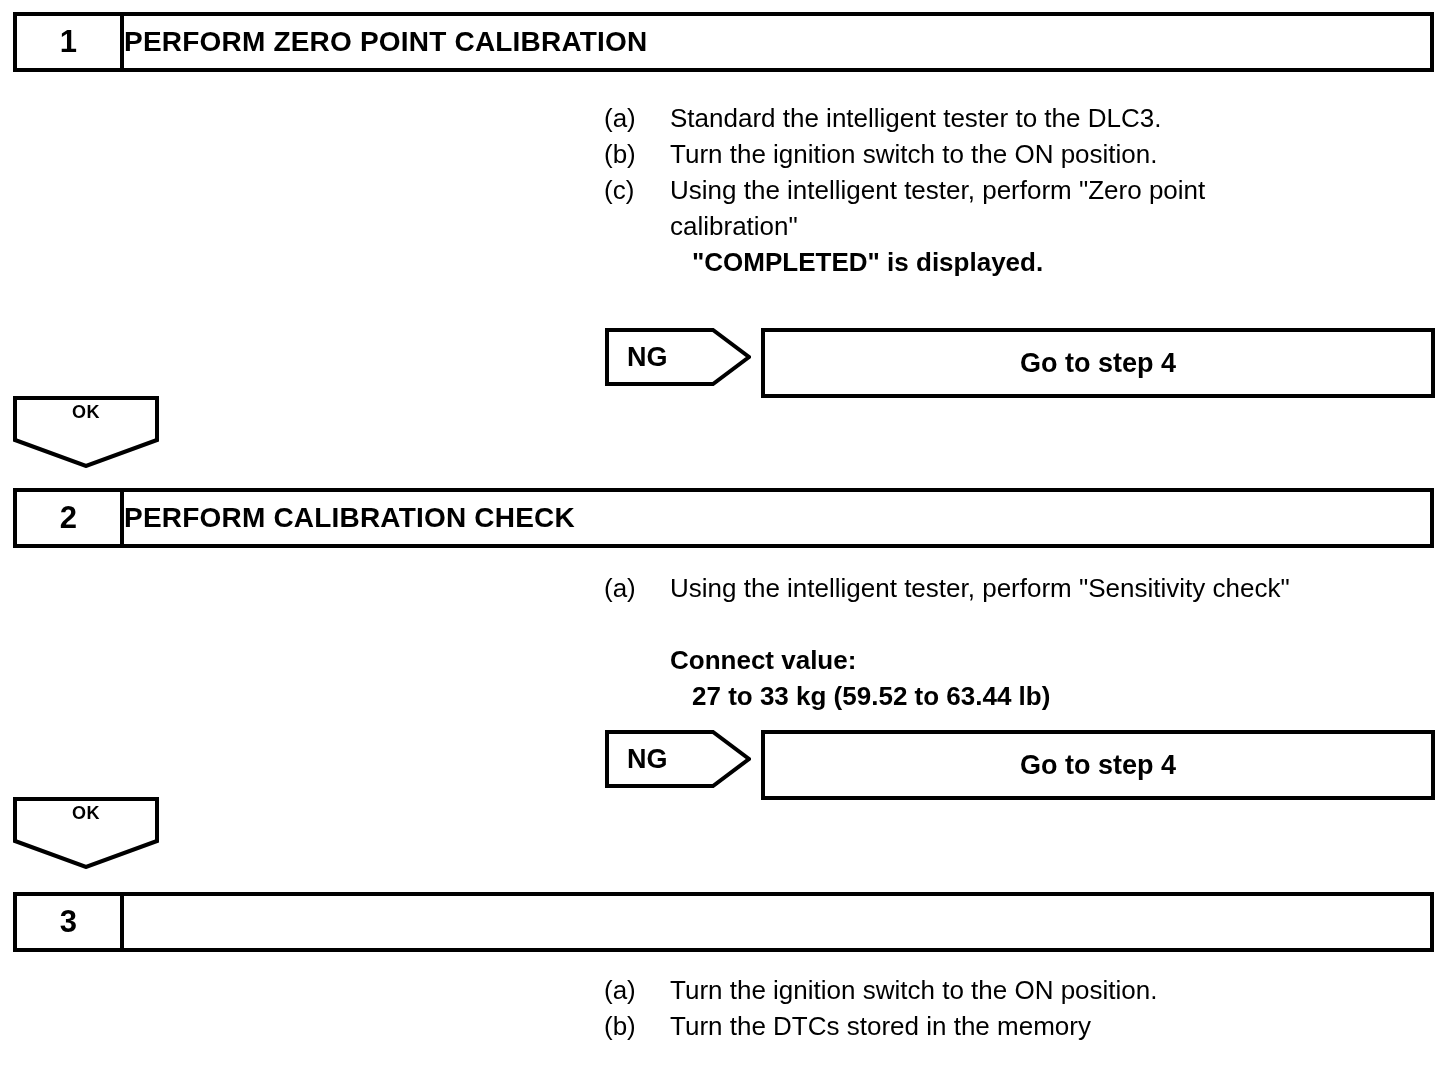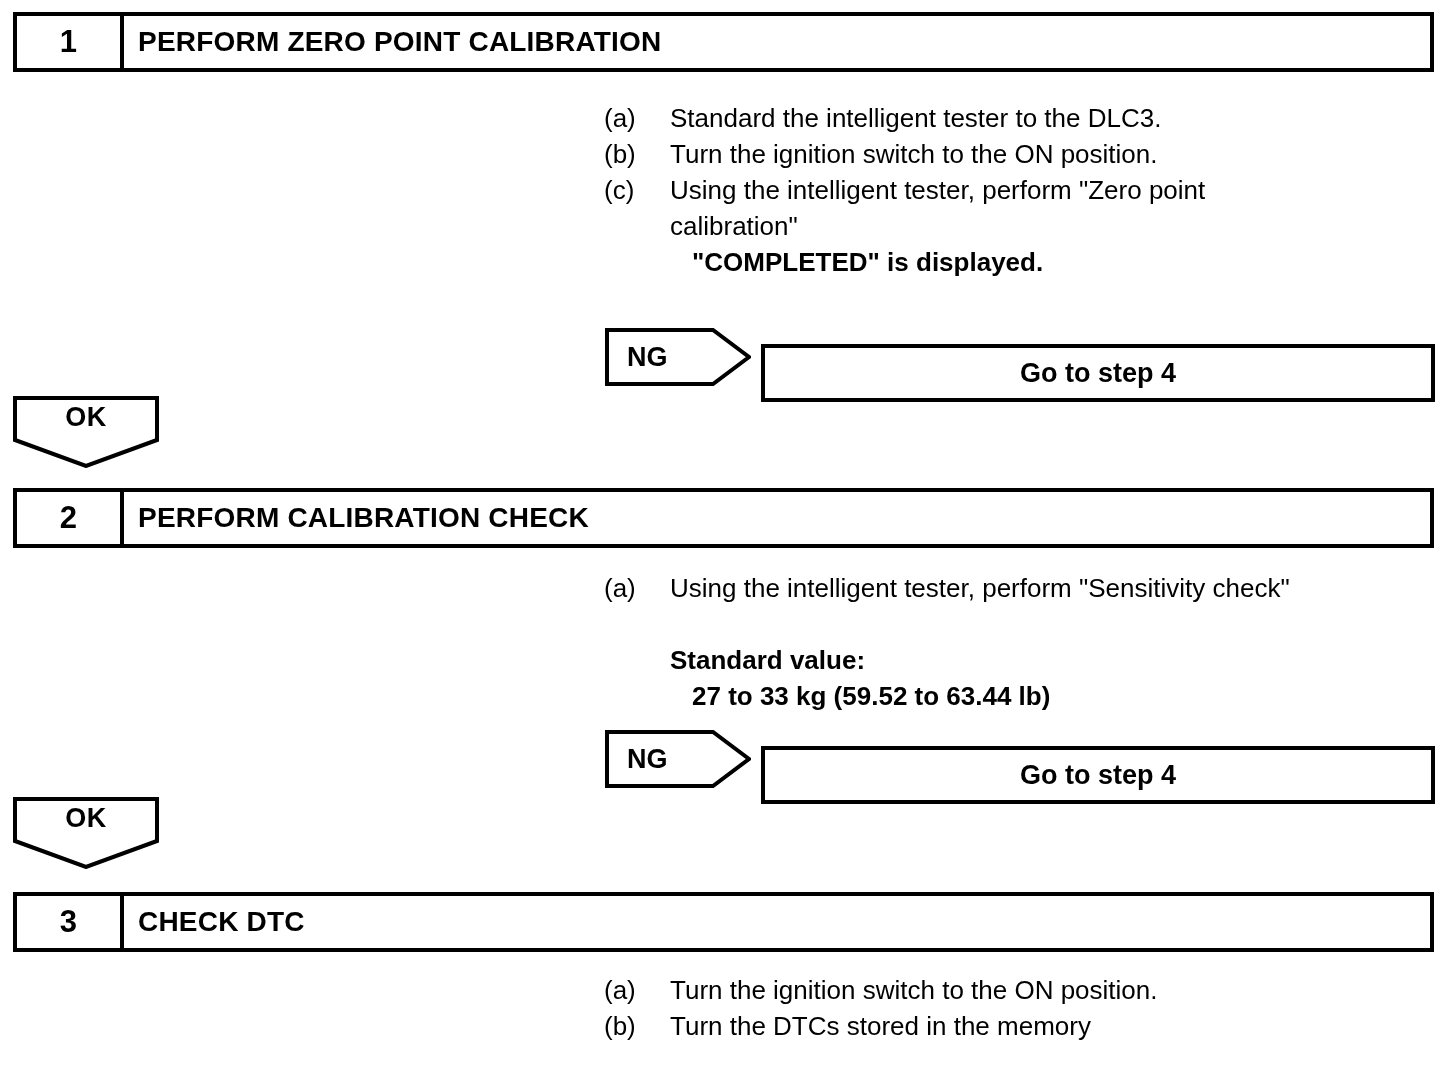--- a/index.html
+++ b/index.html
@@ -33,21 +33,20 @@
     display: flex;
     align-items: center;
     justify-content: center;
     font-size: 31px;
     font-weight: bold;
     letter-spacing: 0.5px;
   }
   .step-title {
     display: flex;
     align-items: center;
-    padding-left: 14px;
     font-size: 28px;
     font-weight: bold;
     letter-spacing: 0.2px;
     white-space: nowrap;
   }
 
   
   .instructions {
     position: absolute;
     font-size: 26px;
@@ -99,49 +98,48 @@
     z-index: 2;
     padding-left: 22px;
     font-size: 27px;
     font-weight: bold;
   }
   .goto-box {
     position: absolute;
     box-sizing: border-box;
     left: 156px;
     top: 0;
-    height: 58px;
+    height: 70px;
     border: 4px solid #000;
     background: #fff;
     display: flex;
     align-items: center;
     justify-content: center;
     font-size: 27px;
     font-weight: bold;
-    margin-top: 16px;
   }
 
   
   .ok-arrow {
     position: absolute;
     width: 146px;
     height: 72px;
   }
   .ok-arrow .ok-shape {
     position: absolute;
     inset: 0;
   }
   .ok-label {
     position: absolute;
     z-index: 2;
     top: 6px;
     left: 0;
     right: 0;
     text-align: center;
-    font-size: 27px;
+    font-size: 18px;
     font-weight: bold;
     letter-spacing: 0.5px;
   }
 </style>
 </head>
 <body>
 
 <div id="page">
 
   <div class="step-header" style="left:13px; top:12px; width:1421px; height:60px;">
@@ -187,21 +185,21 @@
     <div class="step-num">2</div>
     <div class="step-title">PERFORM CALIBRATION CHECK</div>
   </div>
 
   <div class="instructions" style="left:604px; top:570px; width:820px;">
     <div class="ins-row">
       <span class="ins-marker">(a)</span>
       <span class="ins-text">Using the intelligent tester, perform "Sensitivity check"</span>
     </div>
     <div class="ins-gap"></div>
-    <div class="ins-cont" style="font-weight:bold;">Standard value:</div>
+    <div class="ins-cont" style="font-weight:bold;">Connect value:</div>
     <div class="ins-sub">27 to 33 kg (59.52 to 63.44 lb)</div>
   </div>
 
   <div class="ng-group" style="left:605px; top:730px; width:830px;">
     <div class="ng-tag">
       <svg class="ng-shape" viewBox="0 0 146 58" preserveAspectRatio="none">
         <polygon points="2,2 108,2 144,29 108,56 2,56" fill="#ffffff" stroke="#000000" stroke-width="4" stroke-linejoin="miter"></polygon>
       </svg>
       <span class="ng-label">NG</span>
     </div>
@@ -210,21 +208,20 @@
 
   <div class="ok-arrow" style="left:13px; top:797px;">
     <svg class="ok-shape" viewBox="0 0 146 72" preserveAspectRatio="none">
       <polygon points="2,2 144,2 144,44 73,70 2,44" fill="#ffffff" stroke="#000000" stroke-width="4" stroke-linejoin="miter"></polygon>
     </svg>
     <span class="ok-label">OK</span>
   </div>
 
   <div class="step-header" style="left:13px; top:892px; width:1421px; height:60px;">
     <div class="step-num">3</div>
-    <div class="step-title">CHECK DTC</div>
   </div>
 
   <div class="instructions" style="left:604px; top:972px; width:820px;">
     <div class="ins-row">
       <span class="ins-marker">(a)</span>
       <span class="ins-text">Turn the ignition switch to the ON position.</span>
     </div>
     <div class="ins-row">
       <span class="ins-marker">(b)</span>
       <span class="ins-text">Turn the DTCs stored in the memory</span>

